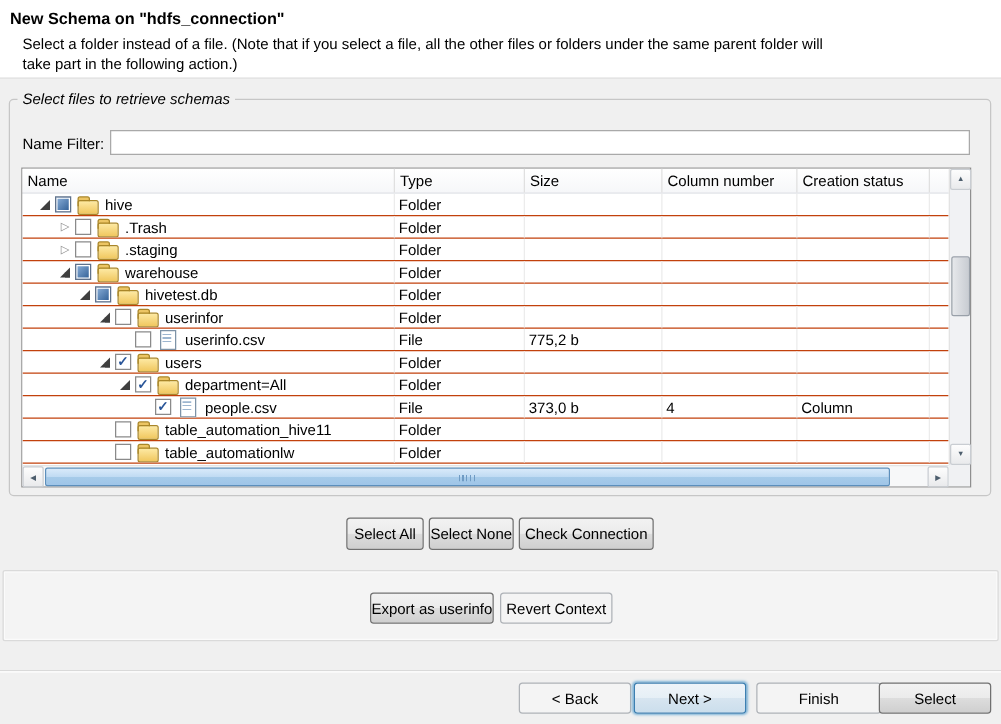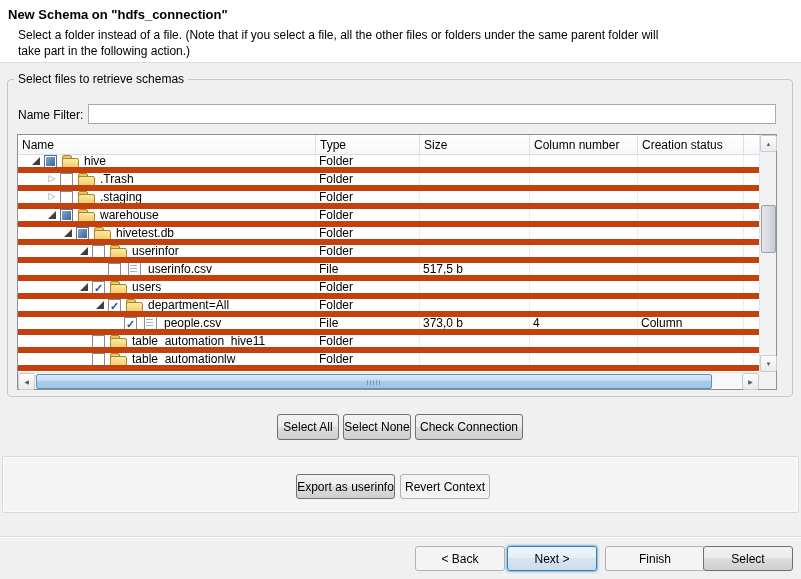--- a/index.html
+++ b/index.html
@@ -8,35 +8,35 @@
 
   .dialog { position:relative; width:801px; height:579px; background:#f0f0f0; overflow:hidden; }
 
   
   .banner { position:absolute; left:0; top:0; width:801px; height:63px; background:#ffffff; border-bottom:1px solid #dcdcdc; }
   .title  { position:absolute; left:8px; top:7px; font-size:13px; font-weight:bold; }
   .desc   { position:absolute; left:18px; top:27px; line-height:16px; }
 
   
   .groupbox   { position:absolute; left:7px; top:79px; width:786px; height:318px; border:1px solid #c6c6c6; border-radius:4px; }
-  .grouplabel { position:absolute; left:14px; top:72px; background:#f0f0f0; padding:0 4px; }
+  .grouplabel { position:absolute; left:14px; top:72px; background:#f0f0f0; padding:0 4px;font-style:italic; }
 
   .nf-label { position:absolute; left:18px; top:108px; }
   .nf-input { position:absolute; left:88px; top:104px; width:688px; height:20px; border:1px solid #a9a9a9; background:#fff;
               padding:0 4px; font-family:"Liberation Sans",sans-serif; font-size:12px; }
 
   
   .table { position:absolute; left:17px; top:134px; width:760px; height:256px; background:#fff; border:1px solid #8f8f8f; }
   .thead { position:absolute; left:0; top:0; width:741px; height:20px; display:flex;
            background:linear-gradient(to bottom,#ffffff,#f6f7f9); border-bottom:1px solid #d9dce1; }
   .th    { display:flex; align-items:center; padding-left:4px; border-right:1px solid #e0e0e0; white-space:nowrap; overflow:hidden; }
   .th.fill { flex:1; border-right:none; }
 
   .tbody { position:absolute; left:0; top:20px; width:741px; height:217px; overflow:hidden; background:#fff; }
-  .tr { display:flex; height:18px; border-bottom:6px solid #c2410c; }
+  .tr { display:flex; height:18px; border-bottom:1px solid #c2410c; }
   .td { display:flex; align-items:center; padding-left:3px; border-right:1px solid #ececec; white-space:nowrap; overflow:hidden; }
   .td.name { padding-left:0; }
   .td.fill { flex:1; border-right:none; }
 
   .indent { flex:none; height:1px; }
   .expander { flex:none; width:16px; height:16px; position:relative; text-align:center; line-height:15px; font-size:9px; color:#8f8f8f; }
   .expander.expanded::after { content:""; position:absolute; left:4px; top:4px; width:0; height:0;
                               border:4px solid transparent; border-right-color:#3f3f3f; border-bottom-color:#3f3f3f; }
 
   .cb { flex:none; width:13px; height:13px; border:1px solid #8a8a8a; background:#fff; margin-right:5px;
@@ -208,21 +208,21 @@
         </div>
         <div class="tr">
           <div class="td name" style="width: 298px;">
             <span class="indent" style="width: 74px;"></span>
             <span class="expander none"></span>
             <span class="cb unchecked"></span>
             <span class="ficon file"></span>
             <span class="rowlabel">userinfo.csv</span>
           </div>
           <div class="td" style="width: 104px;">File</div>
-          <div class="td" style="width: 110px;">517,5 b</div>
+          <div class="td" style="width: 110px;">775,2 b</div>
           <div class="td" style="width: 108px;"></div>
           <div class="td" style="width: 106px;"></div>
           <div class="td fill"></div>
         </div>
         <div class="tr">
           <div class="td name" style="width: 298px;">
             <span class="indent" style="width: 58px;"></span>
             <span class="expander expanded"></span>
             <span class="cb checked">✓</span>
             <span class="ficon folder"></span>

